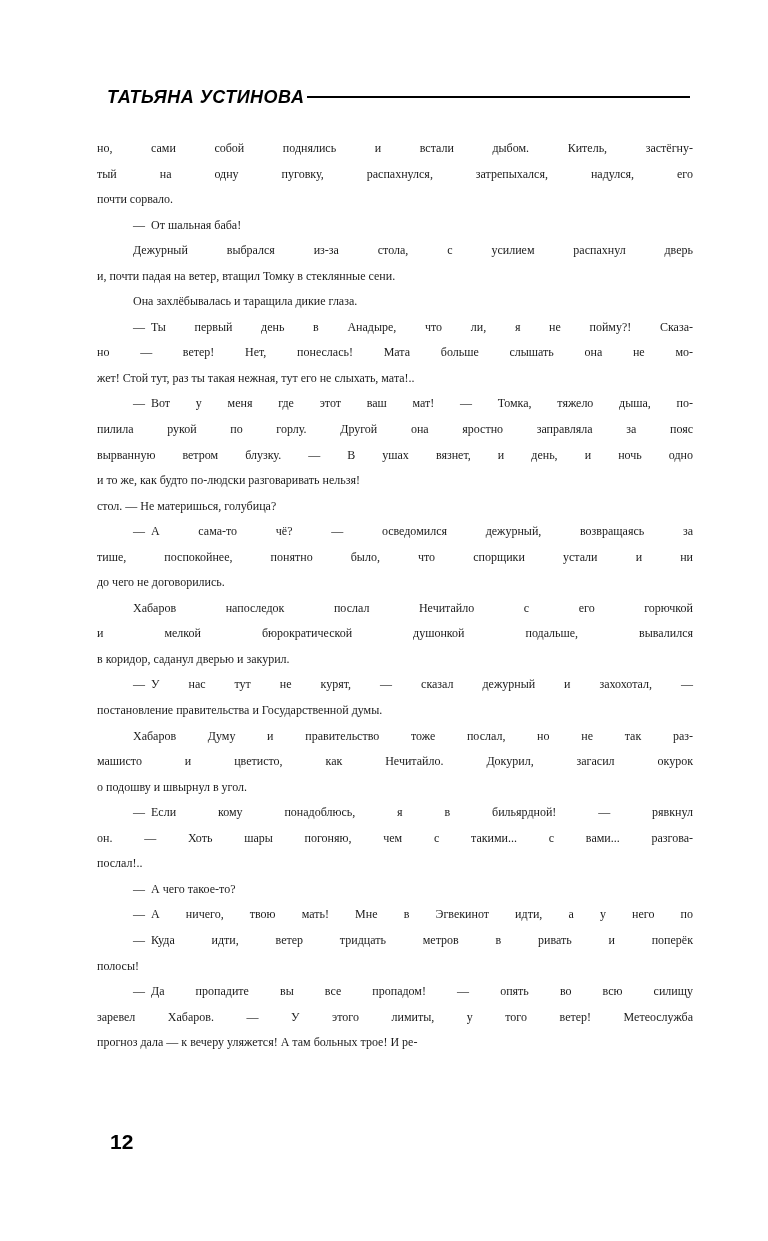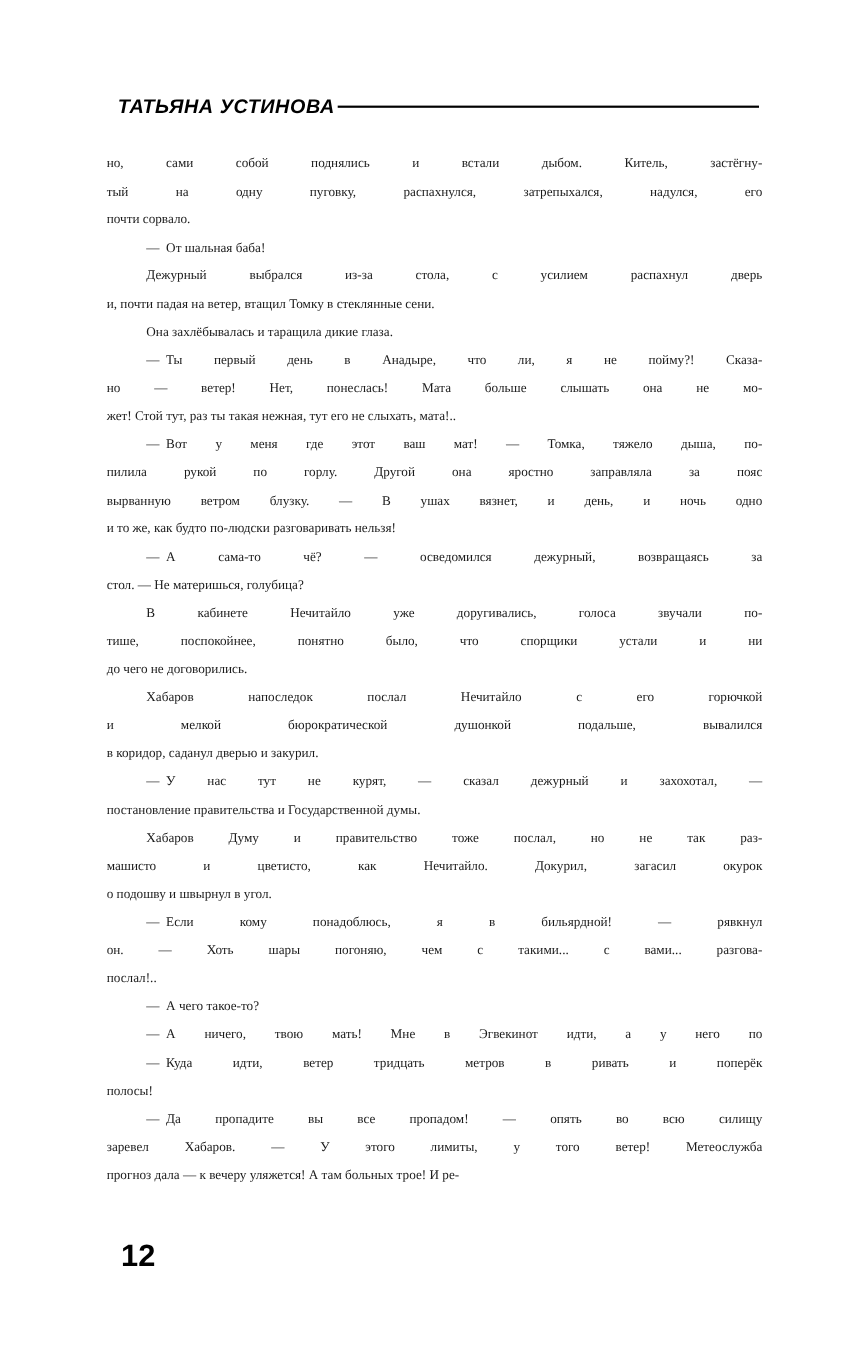--- a/index.html
+++ b/index.html
@@ -60,21 +60,21 @@
   }
   .line.indent {
     padding-left: 36px;
   }
   .page-number {
     position: absolute;
     top: 1131px;
     left: 110px;
     font-family: "Liberation Sans", "DejaVu Sans", sans-serif;
     font-weight: bold;
-    font-size: 28px;
+    font-size: 21px;
     line-height: 22px;
     color: #000000;
   }
 </style>
 </head>
 <body>
 
 <div class="page">
 
   <div class="running-header">
@@ -90,23 +90,22 @@
       <div class="line indent">Дежурный выбрался из-за стола, с усилием распахнул дверь</div>
       <div class="line last">и, почти падая на ветер, втащил Томку в стеклянные сени.</div>
       <div class="line last indent">Она захлёбывалась и таращила дикие глаза.</div>
       <div class="line indent">— Ты первый день в Анадыре, что ли, я не пойму?! Сказа-</div>
       <div class="line">но — ветер! Нет, понеслась! Мата больше слышать она не мо-</div>
       <div class="line last">жет! Стой тут, раз ты такая нежная, тут его не слыхать, мата!..</div>
       <div class="line indent">— Вот у меня где этот ваш мат! — Томка, тяжело дыша, по-</div>
       <div class="line">пилила рукой по горлу. Другой она яростно заправляла за пояс</div>
       <div class="line">вырванную ветром блузку. — В ушах вязнет, и день, и ночь одно</div>
       <div class="line last">и то же, как будто по-людски разговаривать нельзя!</div>
+      <div class="line last">стол. — Не материшься, голубица?</div>
       <div class="line indent">— А сама-то чё? — осведомился дежурный, возвращаясь за</div>
-      <div class="line last">стол. — Не материшься, голубица?</div>
-      <div class="line indent">В кабинете Нечитайло уже доругивались, голоса звучали по-</div>
       <div class="line">тише, поспокойнее, понятно было, что спорщики устали и ни</div>
       <div class="line last">до чего не договорились.</div>
       <div class="line indent">Хабаров напоследок послал Нечитайло с его горючкой</div>
       <div class="line">и мелкой бюрократической душонкой подальше, вывалился</div>
       <div class="line last">в коридор, саданул дверью и закурил.</div>
       <div class="line indent">— У нас тут не курят, — сказал дежурный и захохотал, —</div>
       <div class="line last">постановление правительства и Государственной думы.</div>
       <div class="line indent">Хабаров Думу и правительство тоже послал, но не так раз-</div>
       <div class="line">машисто и цветисто, как Нечитайло. Докурил, загасил окурок</div>
       <div class="line last">о подошву и швырнул в угол.</div>

